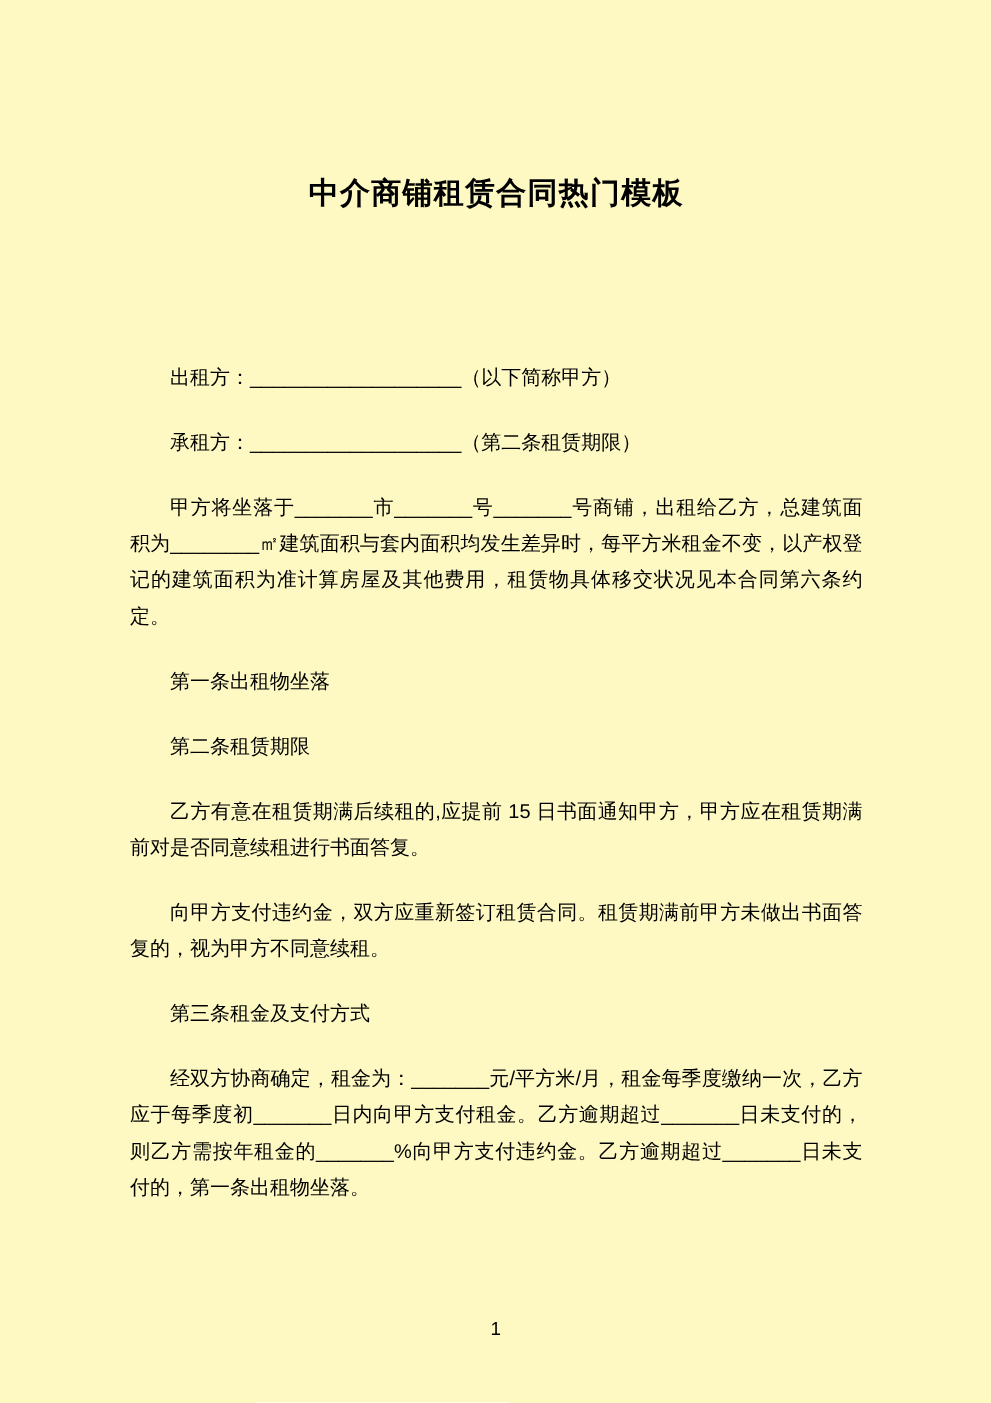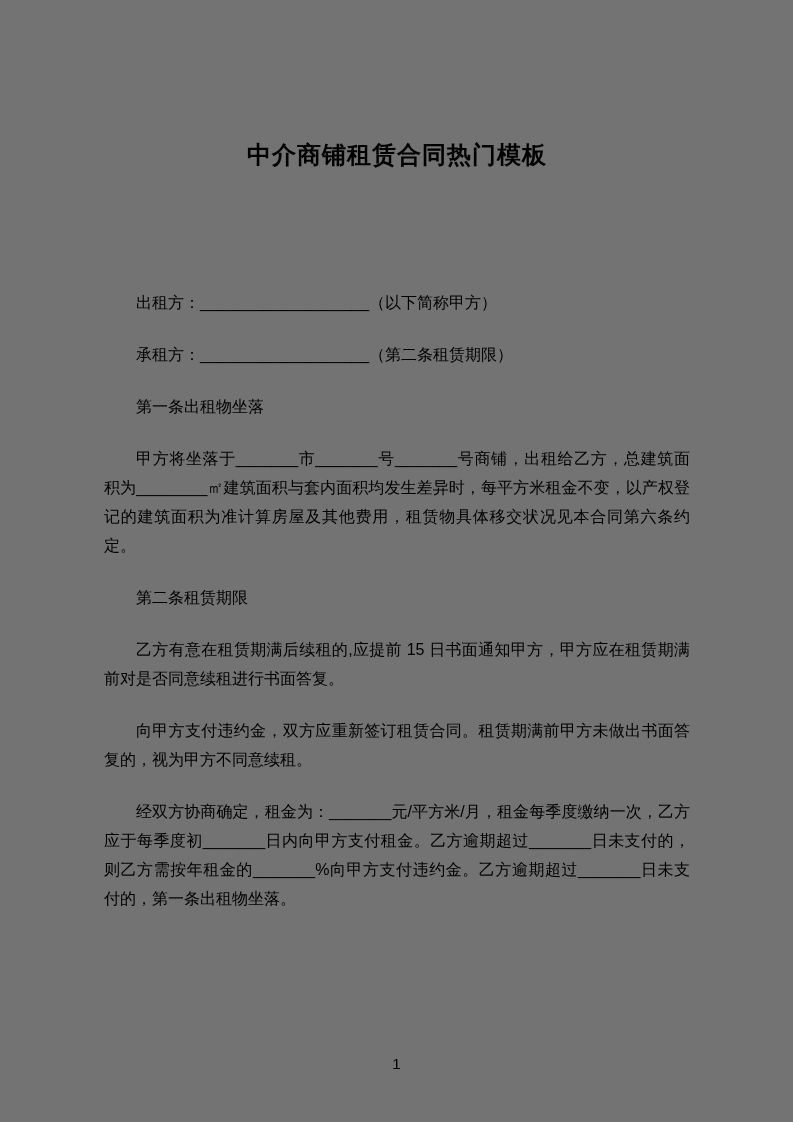--- a/index.html
+++ b/index.html
@@ -5,21 +5,21 @@
     html, body {
       margin: 0;
       padding: 0;
       background: #ffffff;
     }
     .page {
       position: relative;
       width: 793px;
       height: 1122px;
       margin: 0 auto;
-      background: #737373;
+      background: #fef9c3;
       color: #000000;
       font-family: "Liberation Sans", "DejaVu Sans", sans-serif;
       overflow: hidden;
       box-sizing: border-box;
     }
     .content {
       position: absolute;
       top: 140px;
       left: 104px;
       width: 586px;
@@ -59,30 +59,31 @@
 
 <div class="page">
   <div class="content">
 
     <h1 class="doc-title">中介商铺租赁合同热门模板</h1>
 
     <p class="para">出租方：___________________（以下简称甲方）</p>
 
     <p class="para">承租方：___________________（第二条租赁期限）</p>
 
+    <p class="para">甲方将坐落于_______市_______号_______号商铺，出租给乙方，总建筑面积为________㎡建筑面积与套内面积均发生差异时，每平方米租金不变，以产权登记的建筑面积为准计算房屋及其他费用，租赁物具体移交状况见本合同第六条约定。</p>
+
     <p class="para heading">第一条出租物坐落</p>
-
-    <p class="para">甲方将坐落于_______市_______号_______号商铺，出租给乙方，总建筑面积为________㎡建筑面积与套内面积均发生差异时，每平方米租金不变，以产权登记的建筑面积为准计算房屋及其他费用，租赁物具体移交状况见本合同第六条约定。</p>
 
     <p class="para heading">第二条租赁期限</p>
 
 
     <p class="para">乙方有意在租赁期满后续租的,应提前 15 日书面通知甲方，甲方应在租赁期满前对是否同意续租进行书面答复。</p>
 
     <p class="para">向甲方支付违约金，双方应重新签订租赁合同。租赁期满前甲方未做出书面答复的，视为甲方不同意续租。</p>
 
+    <p class="para heading">第三条租金及支付方式</p>
 
     <p class="para">经双方协商确定，租金为：_______元/平方米/月，租金每季度缴纳一次，乙方应于每季度初_______日内向甲方支付租金。乙方逾期超过_______日未支付的，则乙方需按年租金的_______%向甲方支付违约金。乙方逾期超过_______日未支付的，第一条出租物坐落。</p>
 
   </div>
 
   <div class="page-number">1</div>
 </div>
 
 </body></html>

